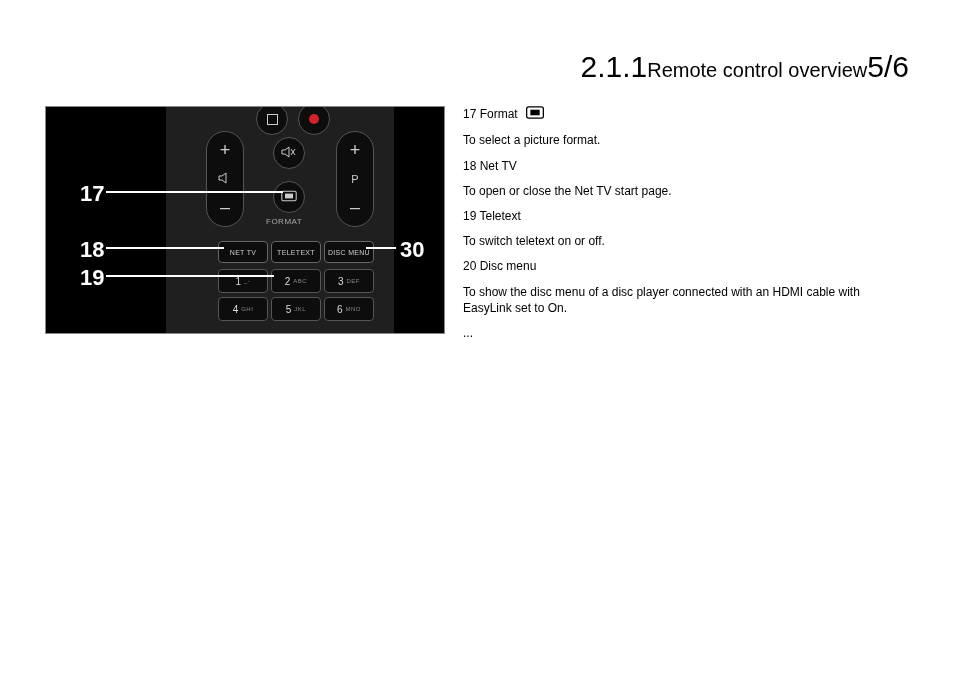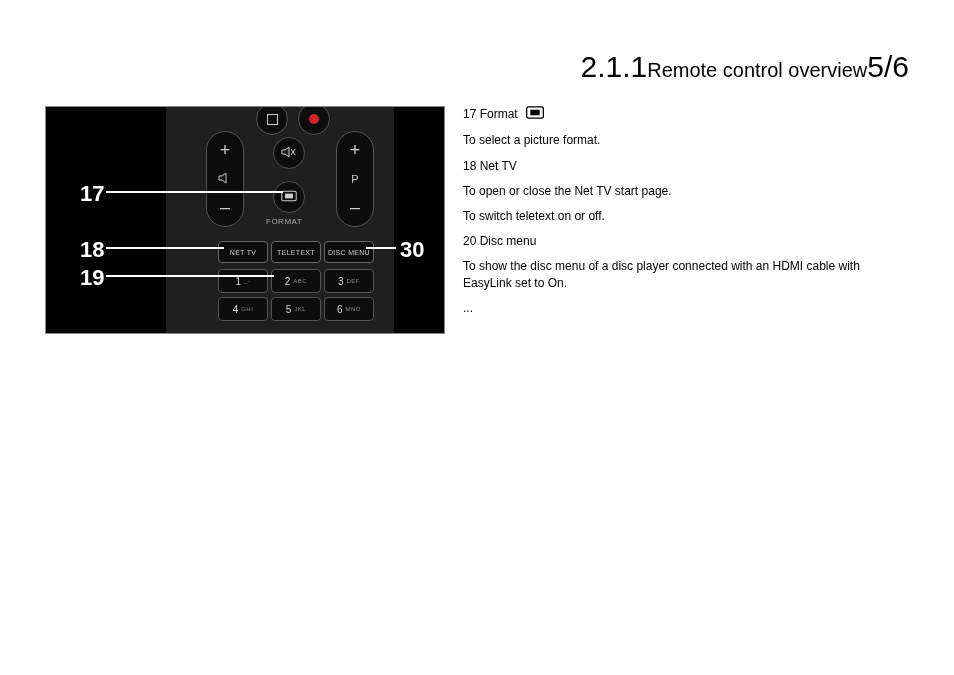--- a/index.html
+++ b/index.html
@@ -154,20 +154,21 @@
         <span class="inline-icon">
           <svg width="20" height="13" viewBox="0 0 20 14">
               <rect x="1" y="1" width="18" height="12" rx="2" fill="none" stroke="#000" stroke-width="1.4"></rect>
               <rect x="5" y="4" width="10" height="6" fill="#000"></rect>
             </svg>
         </span>
       </p>
       <p>To select a picture format.</p>
       <p>18 Net TV</p>
       <p>To open or close the Net TV start page.</p>
+      <p>19 Teletext</p>
       <p>To switch teletext on or off.</p>
       <p>20 Disc menu</p>
       <p>To show the disc menu of a disc player connected with an HDMI cable with EasyLink set to On.</p>
       <p>...</p>
     </div>
 
   </div>
 </div>
 
 </body></html>

